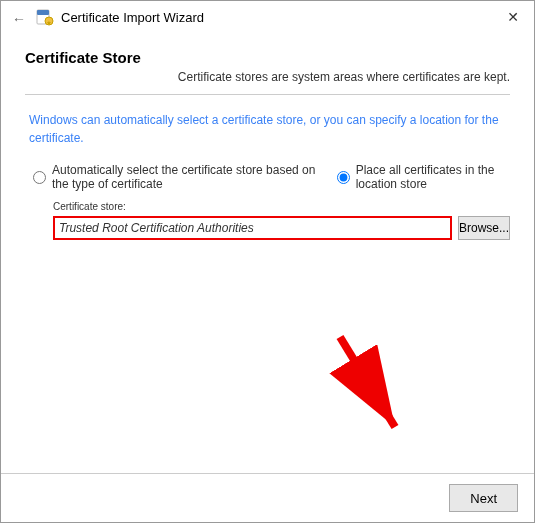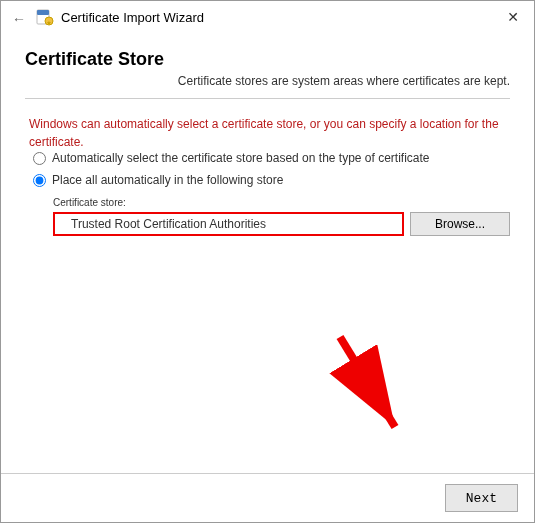--- a/index.html
+++ b/index.html
@@ -78,44 +78,45 @@
       color: #666;
     }
     .content {
       flex: 1;
       padding: 16px 24px;
       display: flex;
       flex-direction: column;
     }
     .section-title {
       font-weight: bold;
-      font-size: 18px;
+      font-size: 15px;
       color: #000;
       margin-bottom: 4px;
     }
     .section-desc {
       font-size: 12px;
       color: #333;
       margin-bottom: 10px;
       text-align: right;
     }
     .divider {
       border: none;
       border-top: 1px solid #ccc;
       margin-bottom: 16px;
     }
     .info-text {
       font-size: 12px;
-      color: #b91c1c;
+      color: #3b82f6;
+      margin-bottom: 16px;
       line-height: 1.5;
       padding: 0 4px;
     }
     .radio-group {
       display: flex;
-      flex-direction: column;
+      flex-direction: row;
       gap: 8px;
       margin-left: 8px;
     }
     .radio-item {
       display: flex;
       align-items: center;
       gap: 6px;
       font-size: 12px;
       color: #333;
     }
@@ -134,29 +135,30 @@
     }
     .store-input-row {
       display: flex;
       align-items: center;
       gap: 6px;
     }
     .store-input {
       flex: 1;
       height: 24px;
       border: 2px solid #e00;
-      padding: 2px 16px;
+      padding: 2px 4px;
       font-size: 12px;
       color: #333;
       background: #fff;
       outline: none;
+      font-style: italic;
     }
     .browse-btn {
       height: 24px;
-      padding: 0 24px;
+      padding: 0 0;
       background: #e8e8e8;
       border: 1px solid #aaa;
       font-size: 12px;
       cursor: pointer;
       color: #000;
     }
     .arrow-area {
       flex: 1;
       display: flex;
       align-items: flex-end;
@@ -181,21 +183,20 @@
     .footer-btn {
       height: 28px;
       padding: 0 20px;
       font-size: 13px;
       cursor: pointer;
       border: 1px solid #aaa;
       background: #e8e8e8;
     }
     .footer-btn.primary {
       background: #e8e8e8;
-      font-family: Liberation Mono, monospace;
     }
   </style>
 </head>
 <body>
 
 <div class="window">
 
   <div class="title-bar">
     <div class="title-bar-left">
       <button class="back-btn">←</button>
@@ -222,21 +223,21 @@
 
     <div class="info-text">Windows can automatically select a certificate store, or you can specify a location for the certificate.</div>
 
     <div class="radio-group">
       <label class="radio-item">
         <input type="radio" name="cert-store" style="">
         <span>Automatically select the certificate store based on the type of certificate</span>
       </label>
       <label class="radio-item">
         <input type="radio" name="cert-store" checked="" style="">
-        <span>Place all automatically in the following store</span>
+        <span>Place all certificates in the location store</span>
       </label>
     </div>
 
     <div class="store-section">
       <div class="store-label">Certificate store:</div>
       <div class="store-input-row">
         <input class="store-input" type="text" readonly="" value="Trusted Root Certification Authorities" style="">
         <button class="browse-btn">Browse...</button>
       </div>
     </div>

